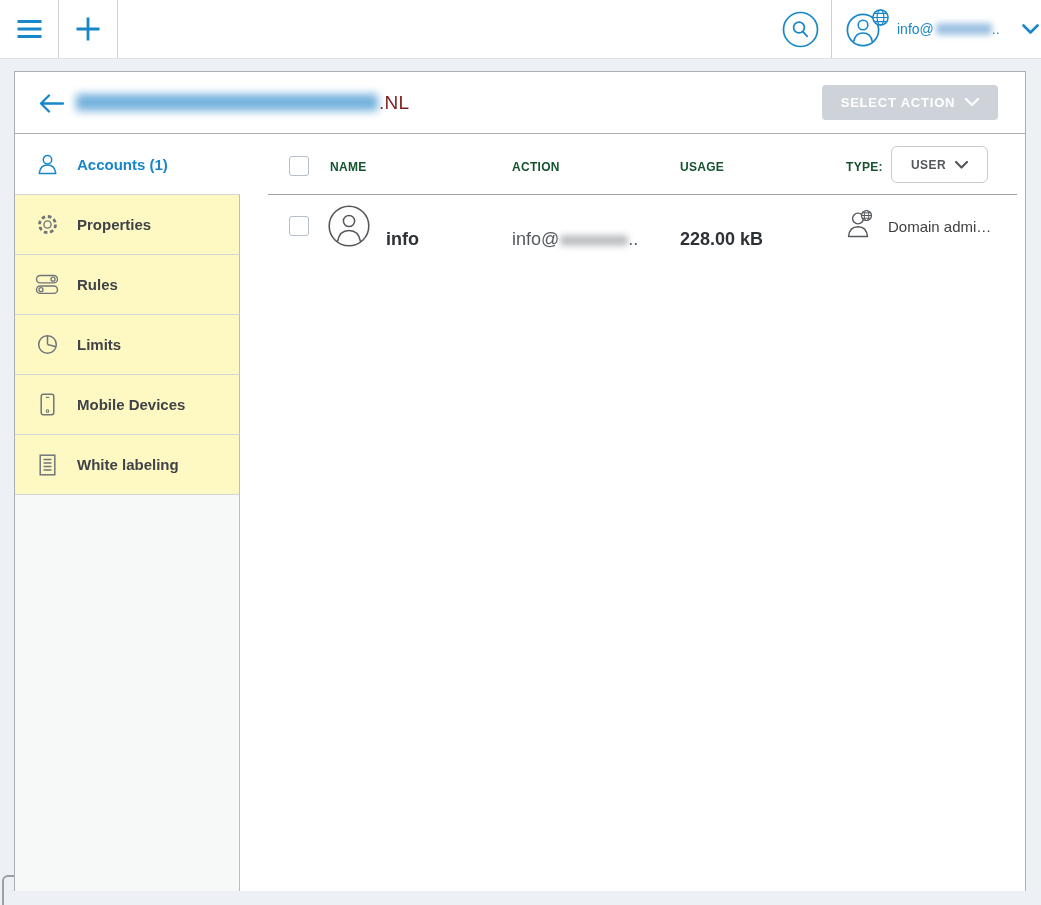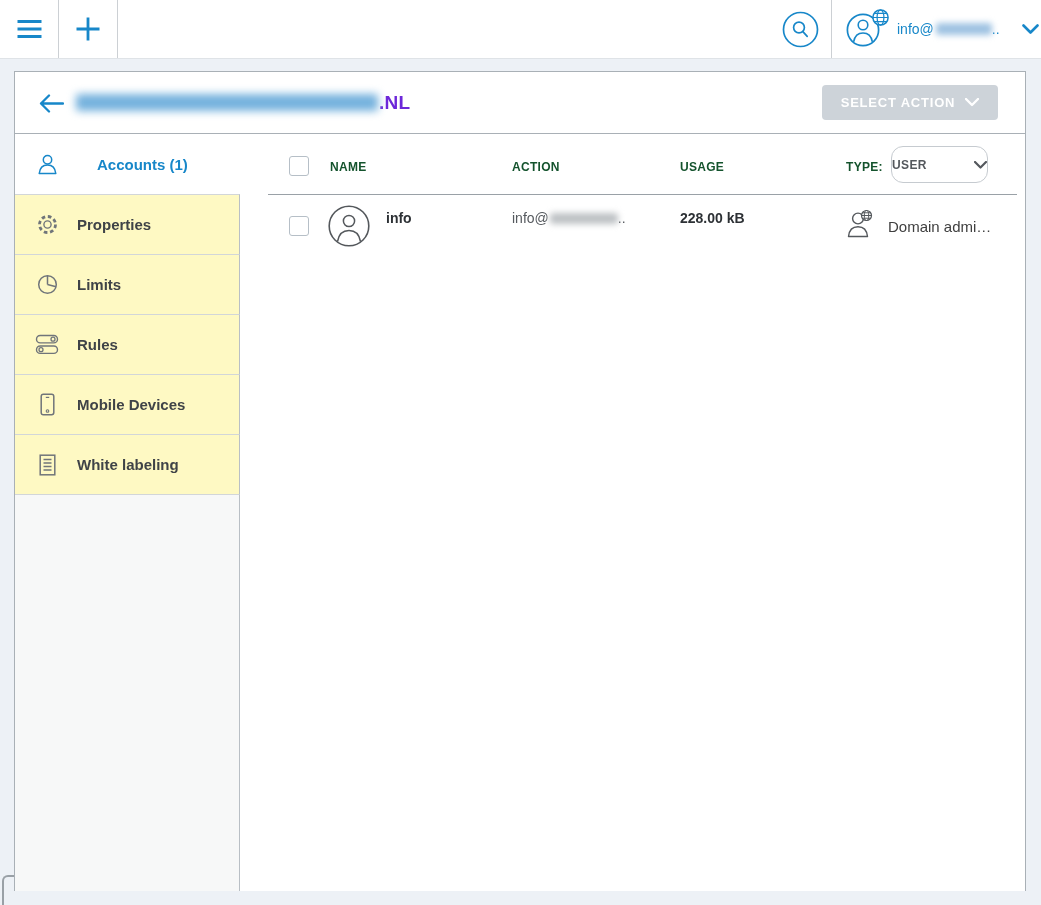--- a/index.html
+++ b/index.html
@@ -20,45 +20,45 @@
   .account-email{color:#1787c9;font-size:14px;margin-left:8px;white-space:nowrap;}
   .blur-blob{display:inline-block;border-radius:3px;filter:blur(3px);vertical-align:-1px;}
   .blob-topbar{width:56px;height:12px;background:#9ec2e2;margin-left:2px;}
   .account-chevron{margin-left:22px;}
   
   .panel{position:absolute;left:14px;top:71px;width:1012px;height:820px;background:#fff;border:1px solid #a9b0b6;box-sizing:border-box;}
   .titlebar{position:relative;height:61px;border-bottom:1px solid #a9b0b6;}
   .back-btn{position:absolute;left:20px;top:15px;width:32px;height:32px;display:flex;align-items:center;justify-content:center;background:none;border:none;cursor:pointer;padding:0;}
   .title-line{position:absolute;left:61px;top:0;height:61px;display:flex;align-items:center;}
   .blob-domain{width:302px;height:17px;background:#74b1dd;filter:blur(4px);border-radius:2px;}
-  .domain-suffix{color:#6d28d9;font-size:19px;font-weight:bold;letter-spacing:.2px;margin-left:1px;}
+  .domain-suffix{color:#7f1d1d;font-size:19px;font-weight:normal;letter-spacing:.2px;margin-left:1px;}
   .select-action{position:absolute;right:27px;top:13px;width:176px;height:35px;background:#cdd3d9;border:none;border-radius:4px;
     color:#fff;font-family:"Liberation Sans",sans-serif;font-size:13px;font-weight:bold;letter-spacing:.8px;
     display:flex;align-items:center;justify-content:center;gap:10px;cursor:default;}
   
   .content{display:flex;height:757px;}
   .sidebar{width:225px;display:flex;flex-direction:column;box-sizing:border-box;}
   .side-item{height:60px;display:flex;align-items:center;box-sizing:border-box;cursor:pointer;background:#fef9c3;
     border-top:1px solid #d2d6d9;border-right:1px solid #b9bfc5;padding-left:20px;}
   .side-item .s-icon{width:24px;display:flex;justify-content:center;color:#70757a;flex:none;}
   .side-item .s-label{margin-left:18px;font-size:15px;font-weight:bold;color:#3f4347;white-space:nowrap;}
-  .side-item.active{background:#fff;border-top:none;border-right:none;gap:20px;}
+  .side-item.active{background:#fff;border-top:none;border-right:none;}
   .side-item.active .s-icon{color:#1787c9;}
   .side-item.active .s-label{color:#1787c9;}
   .side-filler{flex:1;background:#f7f8f8;border-top:1px solid #d2d6d9;border-right:1px solid #b9bfc5;}
   
   .table-area{flex:1;position:relative;background:#fff;}
   .thead{position:relative;height:60px;}
   .thead-line{position:absolute;top:60px;left:28px;right:8px;height:1px;background:#9aa1a7;}
   .checkbox{position:absolute;width:20px;height:20px;border:1.5px solid #b6bfc7;border-radius:3px;background:#fff;box-sizing:border-box;cursor:pointer;}
   .col-label{position:absolute;font-size:12px;font-weight:bold;color:#14532d;letter-spacing:.3px;top:26px;white-space:nowrap;}
-  .type-select{position:absolute;left:651px;top:12px;width:95px;height:35px;border:1px solid #c6cbd0;border-radius:12px;background:#fff;
-    display:flex;align-items:center;justify-content:space-between;gap:9px;cursor:pointer;font-size:12px;font-weight:bold;color:#54585d;letter-spacing:.4px;}
+  .type-select{position:absolute;left:651px;top:12px;width:95px;height:35px;border:1px solid #c6cbd0;border-radius:6px;background:#fff;
+    display:flex;align-items:center;justify-content:center;gap:9px;cursor:pointer;font-size:12px;font-weight:bold;color:#54585d;letter-spacing:.4px;}
   .trow{position:relative;height:64px;}
-  .cell{position:absolute;top:16px;font-size:14px;color:#55595e;white-space:nowrap;}
+  .cell{position:absolute;top:35px;font-size:18px;color:#55595e;white-space:nowrap;}
   .cell.bold{font-weight:bold;color:#2d3135;}
   .blob-account{width:68px;height:11px;background:#bdc1c4;margin-left:1px;}
   .row-avatar{position:absolute;left:88px;top:11px;}
   .admin-icon{position:absolute;left:604px;top:14px;color:#54585c;}
   .type-text{position:absolute;left:648px;top:24px;font-size:15px;color:#404040;white-space:nowrap;}
   
   .corner-peek{position:absolute;left:2px;top:875px;width:10px;height:40px;
     border-left:2px solid #99a0a6;border-top:2px solid #99a0a6;border-top-left-radius:6px;}
   svg{display:block;}
 </style>
@@ -157,38 +157,38 @@
           <svg width="23" height="23" viewBox="0 0 23 23">
             <circle cx="11.5" cy="11.5" r="8" fill="none" stroke="currentColor" stroke-width="2.8" stroke-dasharray="3.6 2.7"></circle>
             <circle cx="11.5" cy="11.5" r="3.6" fill="none" stroke="currentColor" stroke-width="1.4"></circle>
           </svg>
         </span>
         <span class="s-label">Properties</span>
       </div>
 
       <div class="side-item">
         <span class="s-icon">
-          <svg width="23" height="23" viewBox="0 0 23 23">
-            <circle cx="11.5" cy="11.5" r="8.8" fill="none" stroke="currentColor" stroke-width="1.5"></circle>
-            <path d="M11.5 11.5V2.7M11.5 11.5l8.6 2.3" fill="none" stroke="currentColor" stroke-width="1.5"></path>
-          </svg>
-        </span>
-        <span class="s-label">Limits</span>
-      </div>
-
-      <div class="side-item">
-        <span class="s-icon">
           <svg width="24" height="21" viewBox="0 0 24 21">
             <rect x="1.5" y="1.5" width="21" height="7.4" rx="3.7" fill="none" stroke="currentColor" stroke-width="1.4"></rect>
             <circle cx="18" cy="5.2" r="2" fill="none" stroke="currentColor" stroke-width="1.3"></circle>
             <rect x="1.5" y="12" width="21" height="7.4" rx="3.7" fill="none" stroke="currentColor" stroke-width="1.4"></rect>
             <circle cx="6" cy="15.7" r="2" fill="none" stroke="currentColor" stroke-width="1.3"></circle>
           </svg>
         </span>
         <span class="s-label">Rules</span>
+      </div>
+
+      <div class="side-item">
+        <span class="s-icon">
+          <svg width="23" height="23" viewBox="0 0 23 23">
+            <circle cx="11.5" cy="11.5" r="8.8" fill="none" stroke="currentColor" stroke-width="1.5"></circle>
+            <path d="M11.5 11.5V2.7M11.5 11.5l8.6 2.3" fill="none" stroke="currentColor" stroke-width="1.5"></path>
+          </svg>
+        </span>
+        <span class="s-label">Limits</span>
       </div>
 
       <div class="side-item">
         <span class="s-icon">
           <svg width="15" height="23" viewBox="0 0 15 23">
             <rect x="1.2" y="1.2" width="12.6" height="20.6" rx="2.2" fill="none" stroke="currentColor" stroke-width="1.5"></rect>
             <circle cx="7.5" cy="18" r="1.3" fill="none" stroke="currentColor" stroke-width="1.1"></circle>
             <path d="M5.8 4.4h3.4" stroke="currentColor" stroke-width="1.2" fill="none"></path>
           </svg>
         </span>

